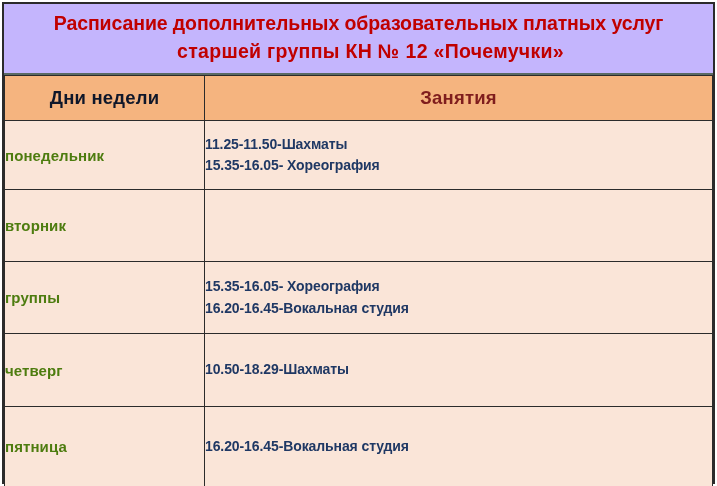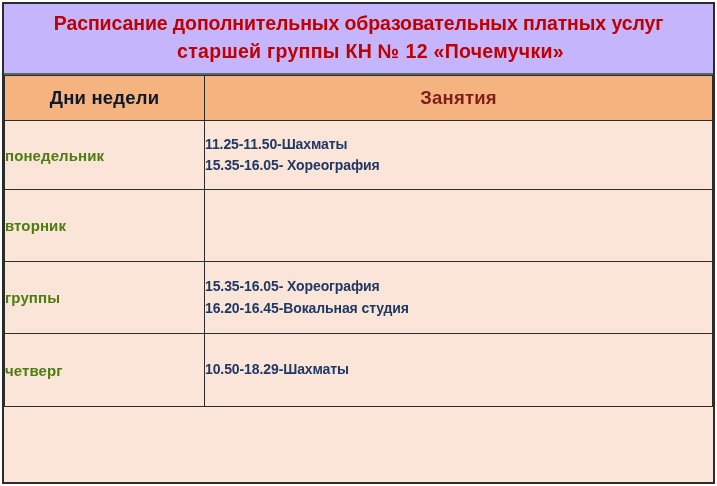--- a/index.html
+++ b/index.html
@@ -158,18 +158,24 @@
           </td>
         </tr>
 
         <tr class="row-thu">
           <td class="day-cell">четверг</td>
           <td class="classes-cell">
             <div class="class-line">10.50-18.29-Шахматы</div>
           </td>
         </tr>
 
+        <tr class="row-fri">
+          <td class="day-cell">пятница</td>
+          <td class="classes-cell vcenter">
+            <div class="class-line">16.20-16.45-Вокальная  студия</div>
+          </td>
+        </tr>
 
       </tbody>
     </table>
 
   </div>
 </div>
 
 </body></html>

